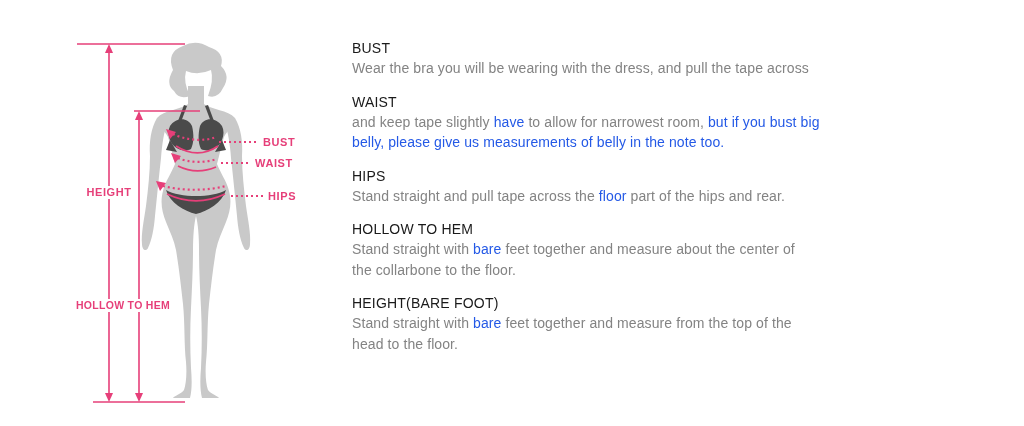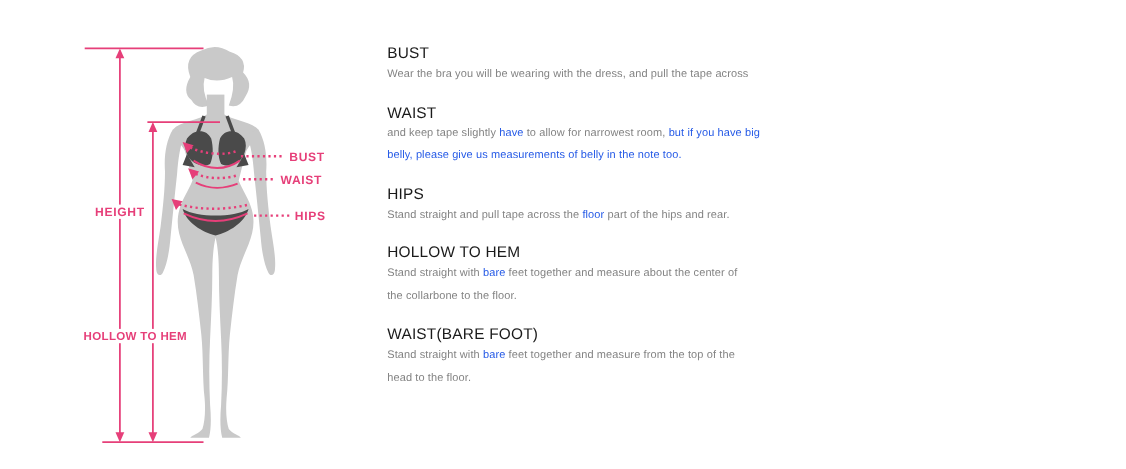--- a/index.html
+++ b/index.html
@@ -13,21 +13,21 @@
   .figure-wrap{position:absolute;left:0;top:0;width:340px;height:426px;}
   .instructions{
     position:absolute;left:352px;top:38px;width:600px;
   }
   .section{margin-bottom:13px;}
   .section.spaced{margin-top:7px;}
   .heading{
     font-size:14px;line-height:20px;color:#1a1a1a;letter-spacing:.2px;
   }
   .line{
-    font-size:10px;line-height:20.5px;color:#838383;letter-spacing:.1px;
+    font-size:14px;line-height:20.5px;color:#838383;letter-spacing:.1px;
     white-space:nowrap;
   }
   .line .blue{color:#2459e6;}
   svg text.pink-label{
     font-family:"Liberation Sans", sans-serif;
     font-size:11px;font-weight:bold;letter-spacing:.6px;fill:#e63f79;
   }
   svg text.pink-label.small{font-size:10.5px;letter-spacing:.3px;}
 </style>
 </head>
@@ -178,32 +178,32 @@
     </svg>
   </div>
 
   <div class="instructions" id="sections">
       <div class="section">
         <div class="heading">BUST</div>
         <div class="line"><span>Wear the bra you will be wearing with the dress, and pull the tape across</span></div>
       </div>
       <div class="section">
         <div class="heading">WAIST</div>
-        <div class="line"><span>and keep tape slightly </span><span class="blue">have</span><span> to allow for narrowest room, </span><span class="blue">but if you have big</span></div>
+        <div class="line"><span>and keep tape slightly </span><span class="blue">have</span><span> to allow for narrowest room, </span><span class="blue">but if you bust big</span></div>
         <div class="line"><span class="blue">belly, please give us measurements of belly in the note too.</span></div>
       </div>
       <div class="section">
         <div class="heading">HIPS</div>
         <div class="line"><span>Stand straight and pull tape across the </span><span class="blue">floor</span><span> part of the hips and rear.</span></div>
       </div>
       <div class="section spaced">
         <div class="heading">HOLLOW TO HEM</div>
         <div class="line"><span>Stand straight with </span><span class="blue">bare</span><span> feet together and measure about the center of</span></div>
         <div class="line"><span>the collarbone to the floor.</span></div>
       </div>
       <div class="section spaced">
-        <div class="heading">WAIST(BARE FOOT)</div>
+        <div class="heading">HEIGHT(BARE FOOT)</div>
         <div class="line"><span>Stand straight with </span><span class="blue">bare</span><span> feet together and measure from the top of the</span></div>
         <div class="line"><span>head to the floor.</span></div>
       </div>
     </div>
 
 </div>
 
 </body></html>

